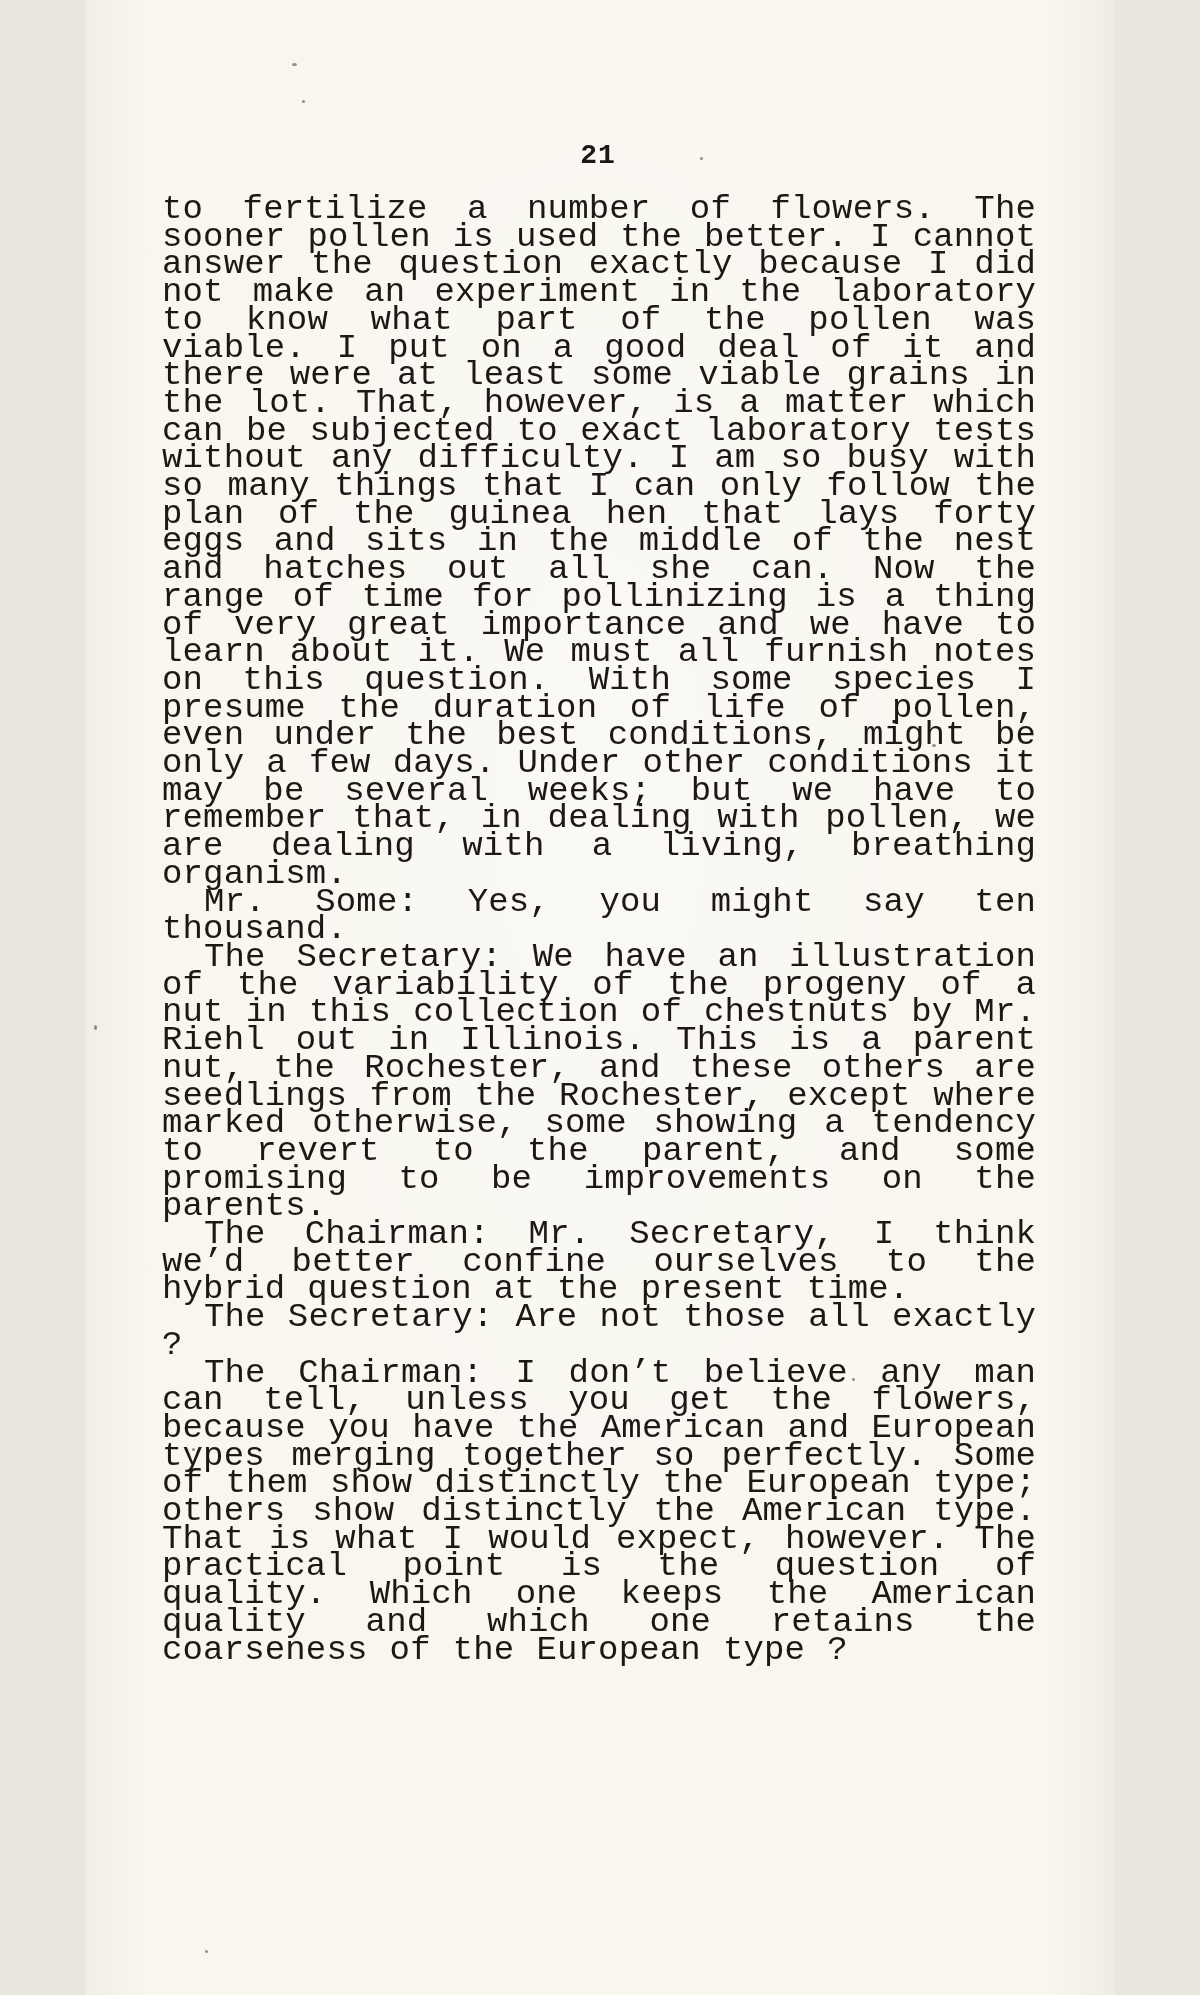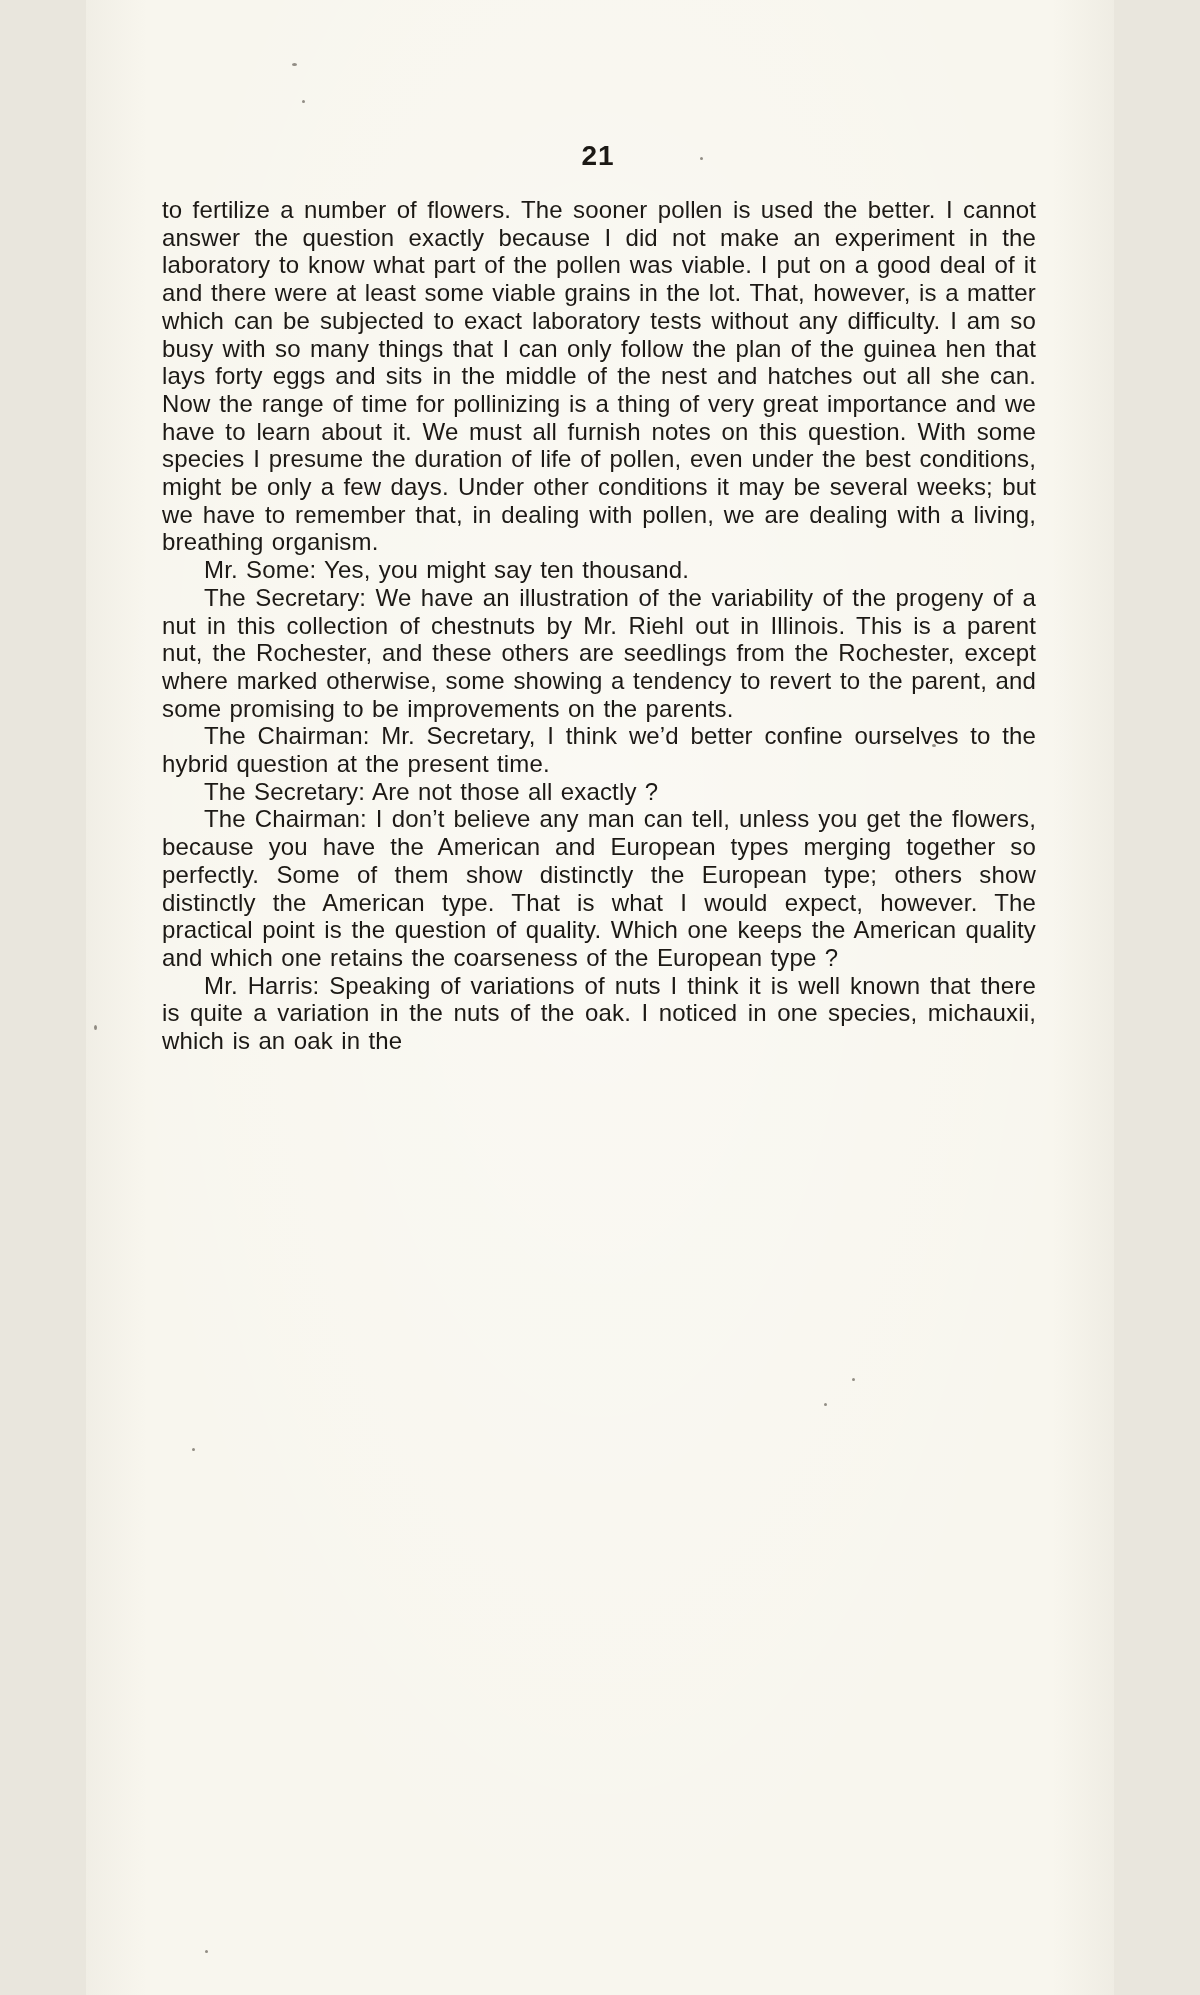--- a/index.html
+++ b/index.html
@@ -10,39 +10,39 @@
   .page {
     position: relative;
     width: 1028px;
     height: 1995px;
     margin: 0 auto;
     background: #f8f6ee;
     background-image:
       radial-gradient(ellipse at 50% 40%, rgba(255,255,255,0.35), rgba(0,0,0,0) 70%),
       linear-gradient(90deg, rgba(120,110,90,0.06), rgba(0,0,0,0) 6%, rgba(0,0,0,0) 94%, rgba(120,110,90,0.07));
     color: #1c1915;
-    font-family: Liberation Sans, sans-serif;
+    font-family: Liberation Mono, monospace;
     overflow: hidden;
   }
   .page-number {
     position: absolute;
     top: 140px;
     left: 76px;
     width: 872px;
     text-align: center;
     font-size: 28px;
     font-weight: bold;
     letter-spacing: 1px;
   }
   .text-block {
     position: absolute;
     top: 196px;
     left: 76px;
     width: 874px;
-    font-size: 24px;
+    font-size: 34px;
     line-height: 27.7px;
     text-align: justify;
     letter-spacing: 0.15px;
     word-spacing: 1.5px;
   }
   .para {
     margin: 0;
   }
   .para.indent {
     text-indent: 42px;
@@ -61,21 +61,20 @@
 
   <div class="page-number">21</div>
 
   <div class="text-block">
     <p class="para">to fertilize a number of flowers.  The sooner pollen is used the better.  I cannot answer the question exactly because I did not make an experiment in the laboratory to know what part of the pollen was viable.  I put on a good deal of it and there were at least some viable grains in the lot.  That, however, is a matter which can be subjected to exact laboratory tests without any difficulty.  I am so busy with so many things that I can only follow the plan of the guinea hen that lays forty eggs and sits in the middle of the nest and hatches out all she can.  Now the range of time for pollinizing is a thing of very great importance and we have to learn about it.  We must all furnish notes on this question.  With some species I presume the duration of life of pollen, even under the best conditions, might be only a few days.  Under other conditions it may be several weeks; but we have to remember that, in dealing with pollen, we are dealing with a living, breathing organism.</p>
     <p class="para indent">Mr. Some:  Yes, you might say ten thousand.</p>
     <p class="para indent">The Secretary:  We have an illustration of the variability of the progeny of a nut in this collection of chestnuts by Mr. Riehl out in Illinois.  This is a parent nut, the Rochester, and these others are seedlings from the Rochester, except where marked otherwise, some showing a tendency to revert to the parent, and some promising to be improvements on the parents.</p>
     <p class="para indent">The Chairman:  Mr. Secretary, I think we’d better confine ourselves to the hybrid question at the present time.</p>
     <p class="para indent">The Secretary:  Are not those all exactly ?</p>
     <p class="para indent">The Chairman:  I don’t believe any man can tell, unless you get the flowers, because you have the American and European types merging together so perfectly.  Some of them show distinctly the European type; others show distinctly the American type.  That is what I would expect, however.  The practical point is the question of quality.  Which one keeps the American quality and which one retains the coarseness of the European type ?</p>
-    <p class="para indent">Mr. Harris:  Speaking of variations of nuts I think it is well known that there is quite a variation in the nuts of the oak.  I noticed in one species, michauxii, which is an oak in the</p>
   </div>
 
   <div class="speck" style="left:206px; top:63px;  width:5px; height:3px;"></div>
   <div class="speck" style="left:216px; top:100px; width:3px; height:3px;"></div>
   <div class="speck" style="left:614px; top:157px; width:3px; height:3px;"></div>
   <div class="speck" style="left:846px; top:744px; width:4px; height:3px;"></div>
   <div class="speck" style="left:8px;   top:1025px; width:3px; height:5px;"></div>
   <div class="speck" style="left:766px; top:1378px; width:3px; height:3px;"></div>
   <div class="speck" style="left:738px; top:1403px; width:3px; height:3px;"></div>
   <div class="speck" style="left:106px; top:1448px; width:3px; height:3px;"></div>

